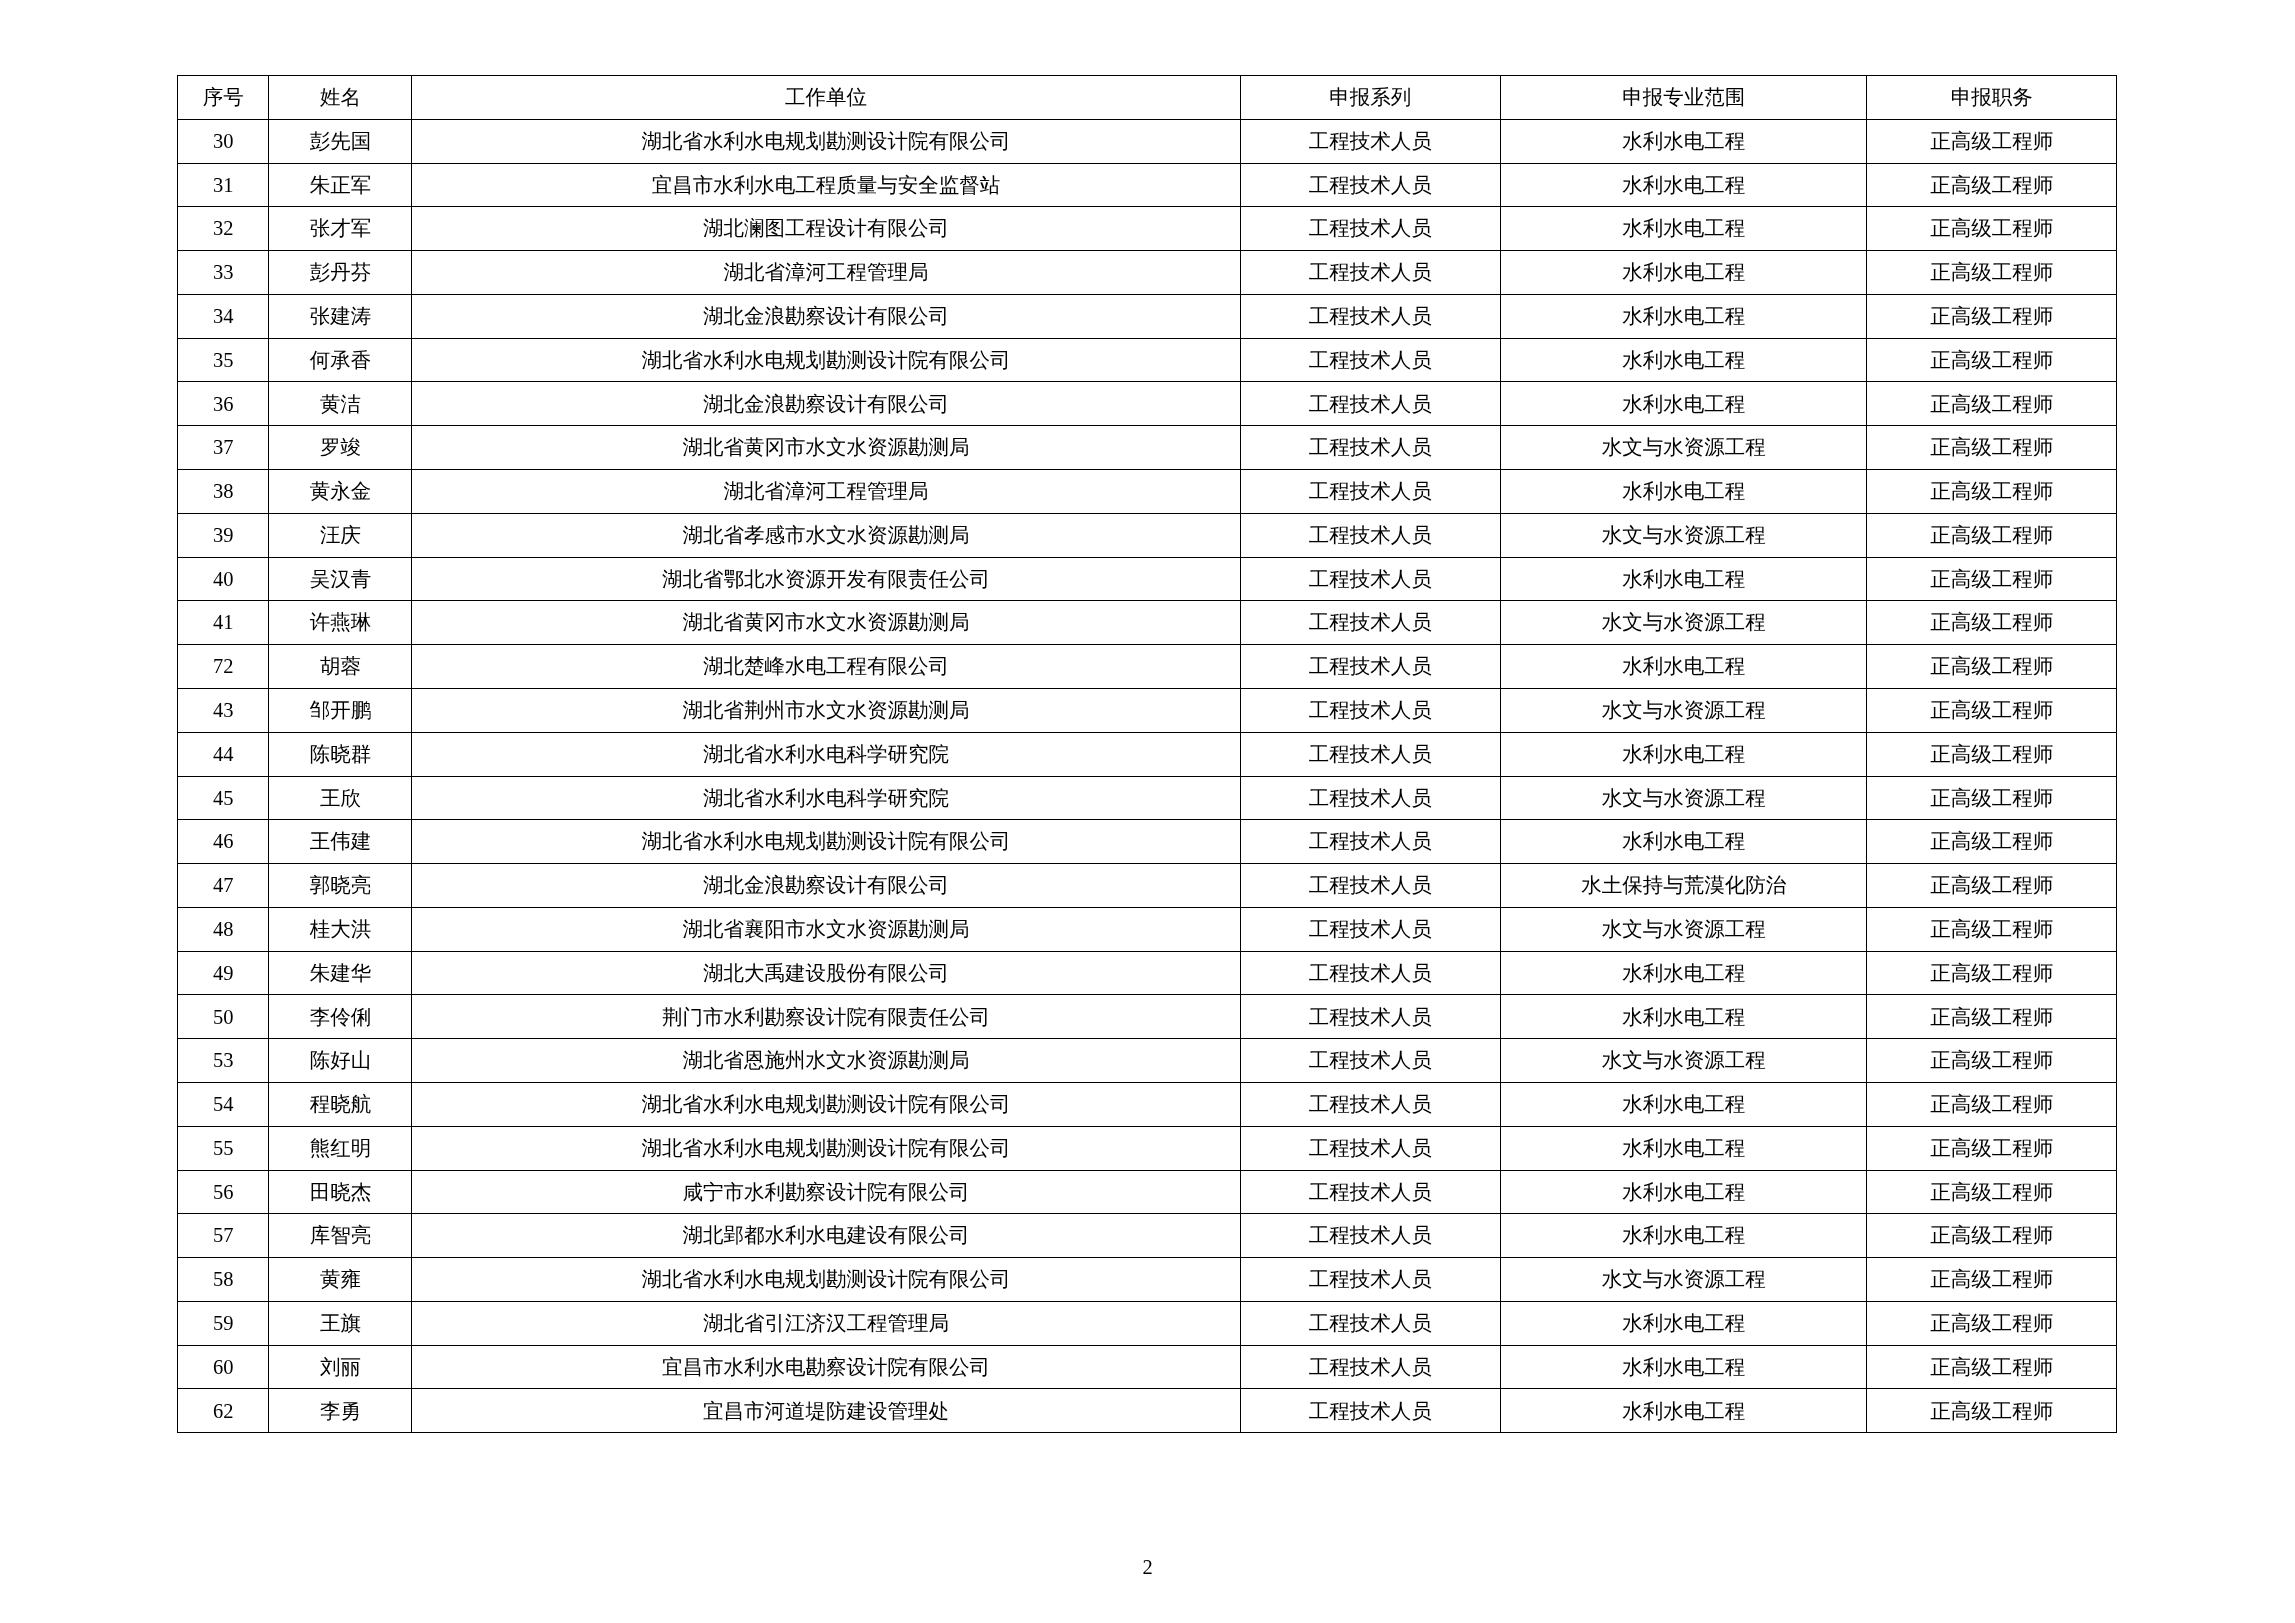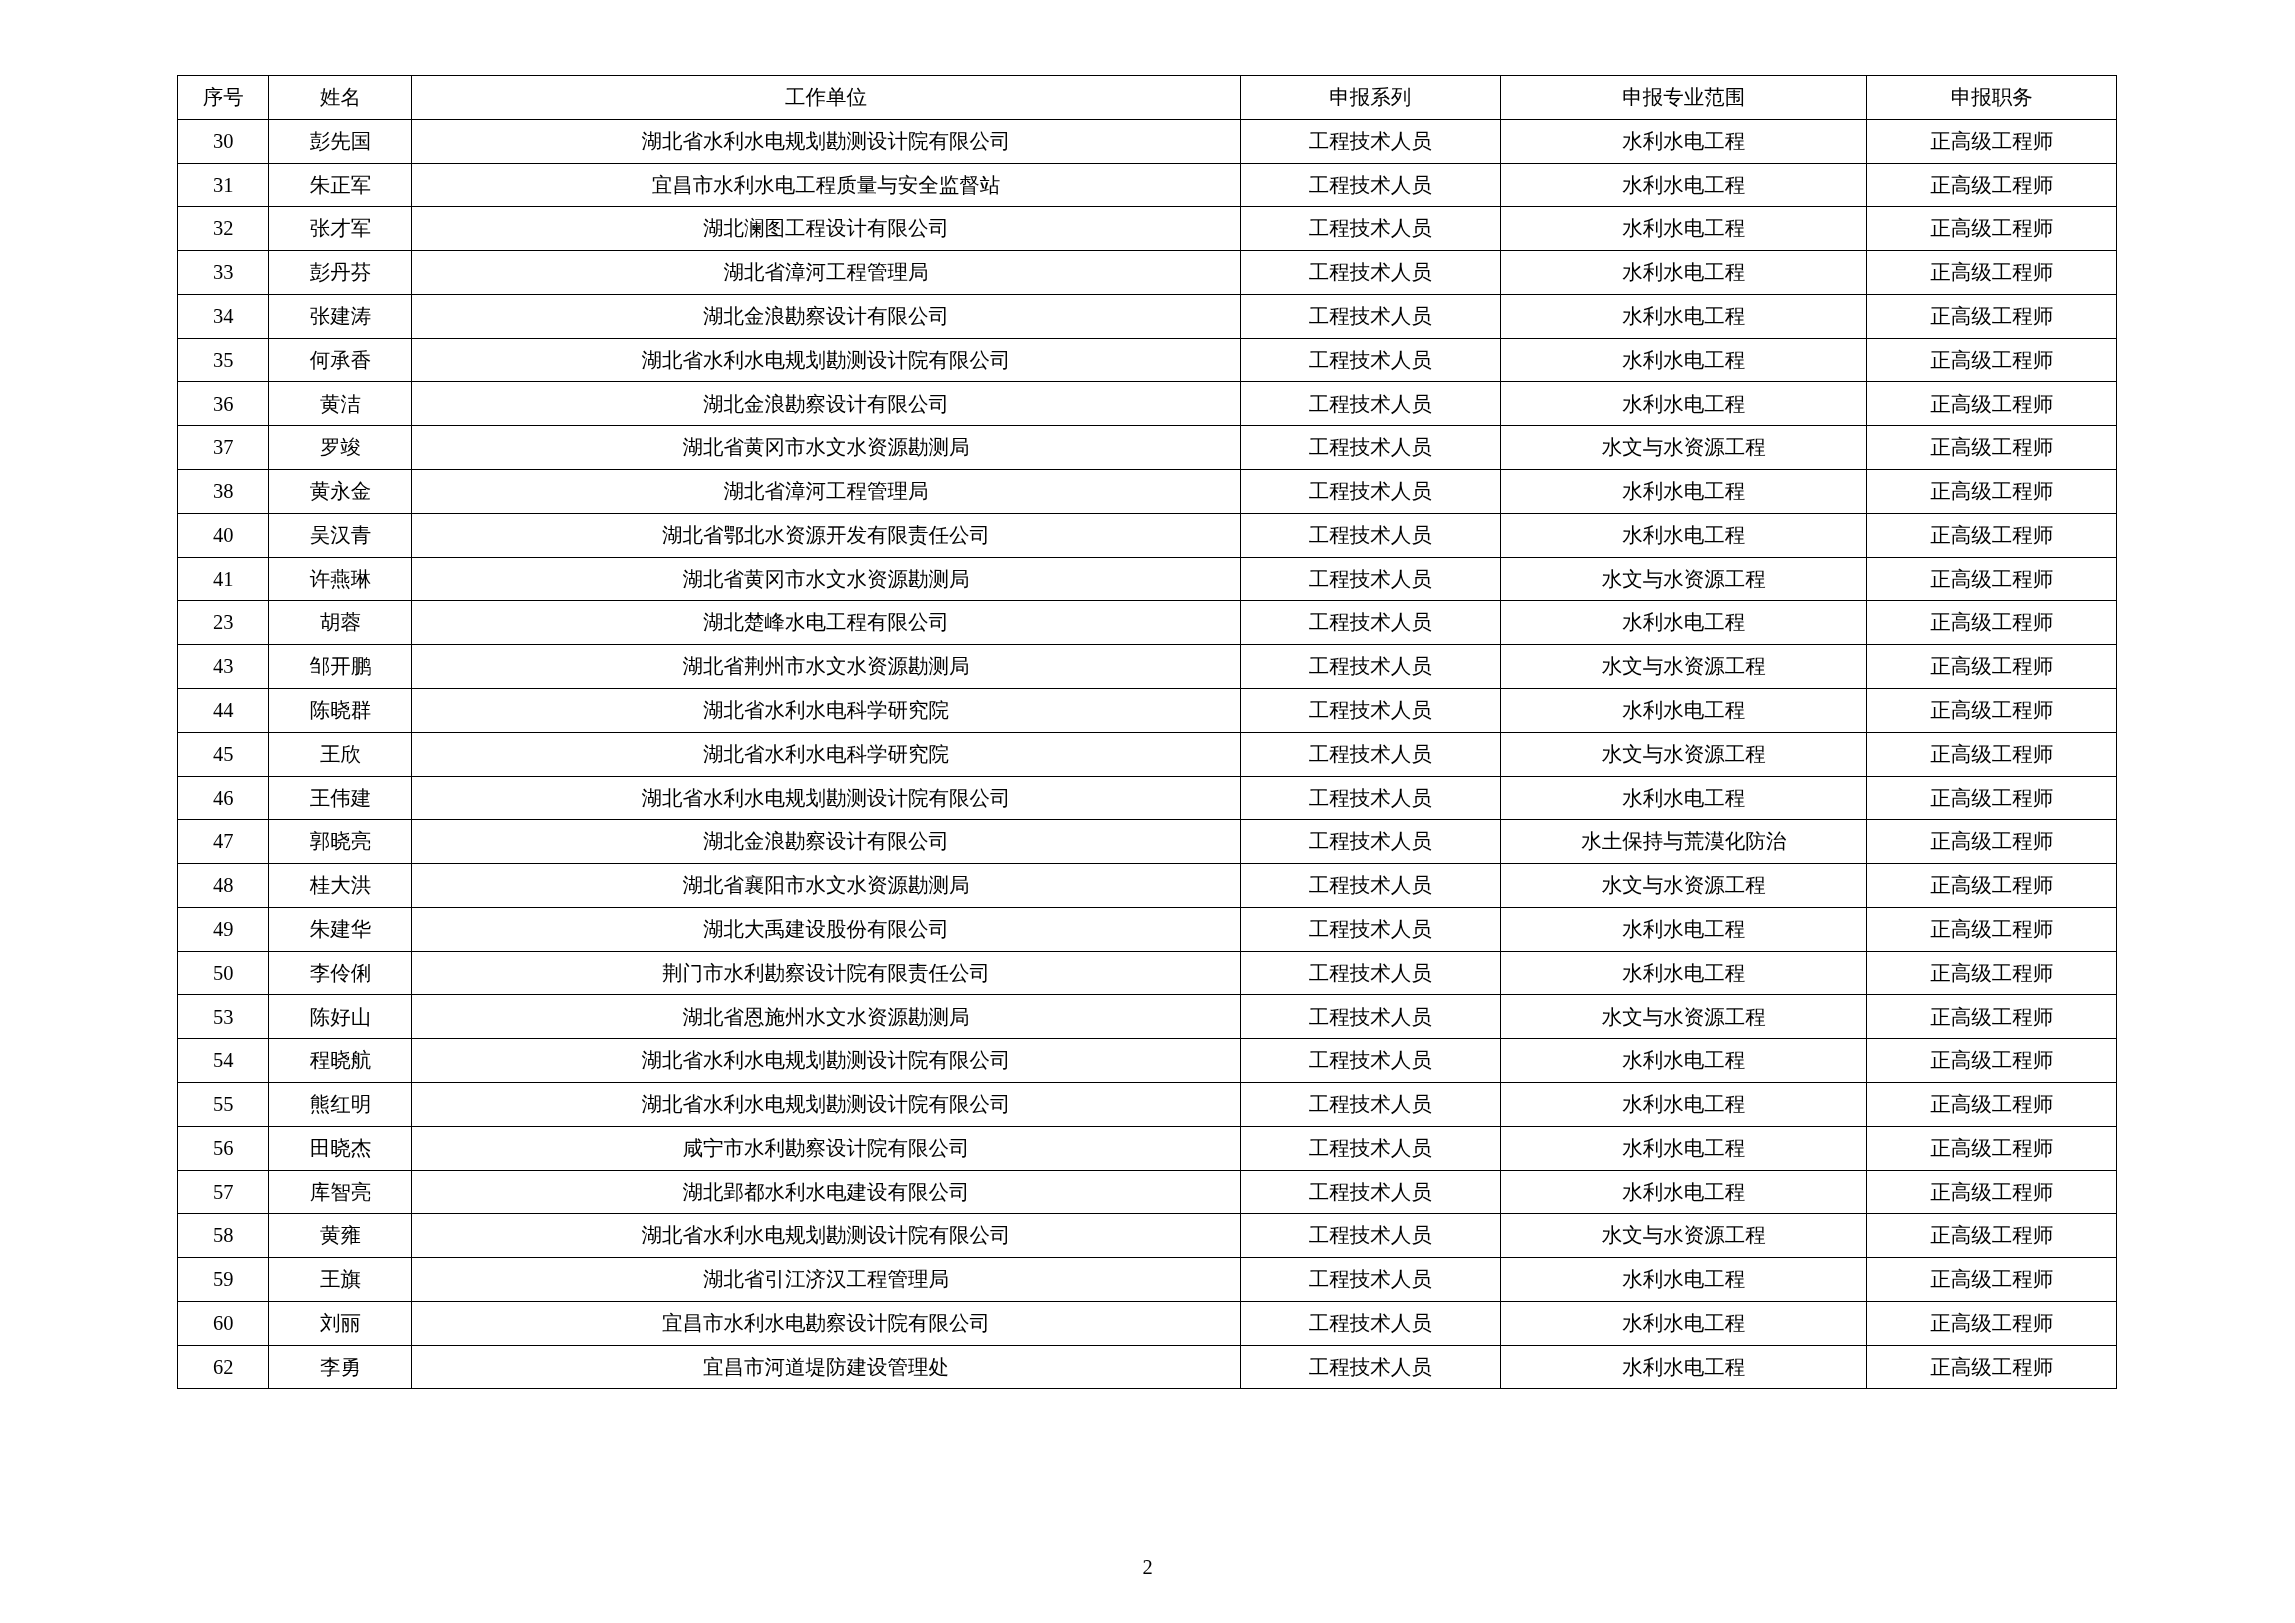--- a/index.html
+++ b/index.html
@@ -148,37 +148,45 @@
         </tr>
         <tr>
           <td>38</td>
           <td>黄永金</td>
           <td>湖北省漳河工程管理局</td>
           <td>工程技术人员</td>
           <td>水利水电工程</td>
           <td>正高级工程师</td>
         </tr>
         <tr>
+          <td>39</td>
+          <td>汪庆</td>
+          <td>湖北省孝感市水文水资源勘测局</td>
+          <td>工程技术人员</td>
+          <td>水文与水资源工程</td>
+          <td>正高级工程师</td>
+        </tr>
+        <tr>
           <td>40</td>
           <td>吴汉青</td>
           <td>湖北省鄂北水资源开发有限责任公司</td>
           <td>工程技术人员</td>
           <td>水利水电工程</td>
           <td>正高级工程师</td>
         </tr>
         <tr>
           <td>41</td>
           <td>许燕琳</td>
           <td>湖北省黄冈市水文水资源勘测局</td>
           <td>工程技术人员</td>
           <td>水文与水资源工程</td>
           <td>正高级工程师</td>
         </tr>
         <tr>
-          <td>23</td>
+          <td>72</td>
           <td>胡蓉</td>
           <td>湖北楚峰水电工程有限公司</td>
           <td>工程技术人员</td>
           <td>水利水电工程</td>
           <td>正高级工程师</td>
         </tr>
         <tr>
           <td>43</td>
           <td>邹开鹏</td>
           <td>湖北省荆州市水文水资源勘测局</td>

